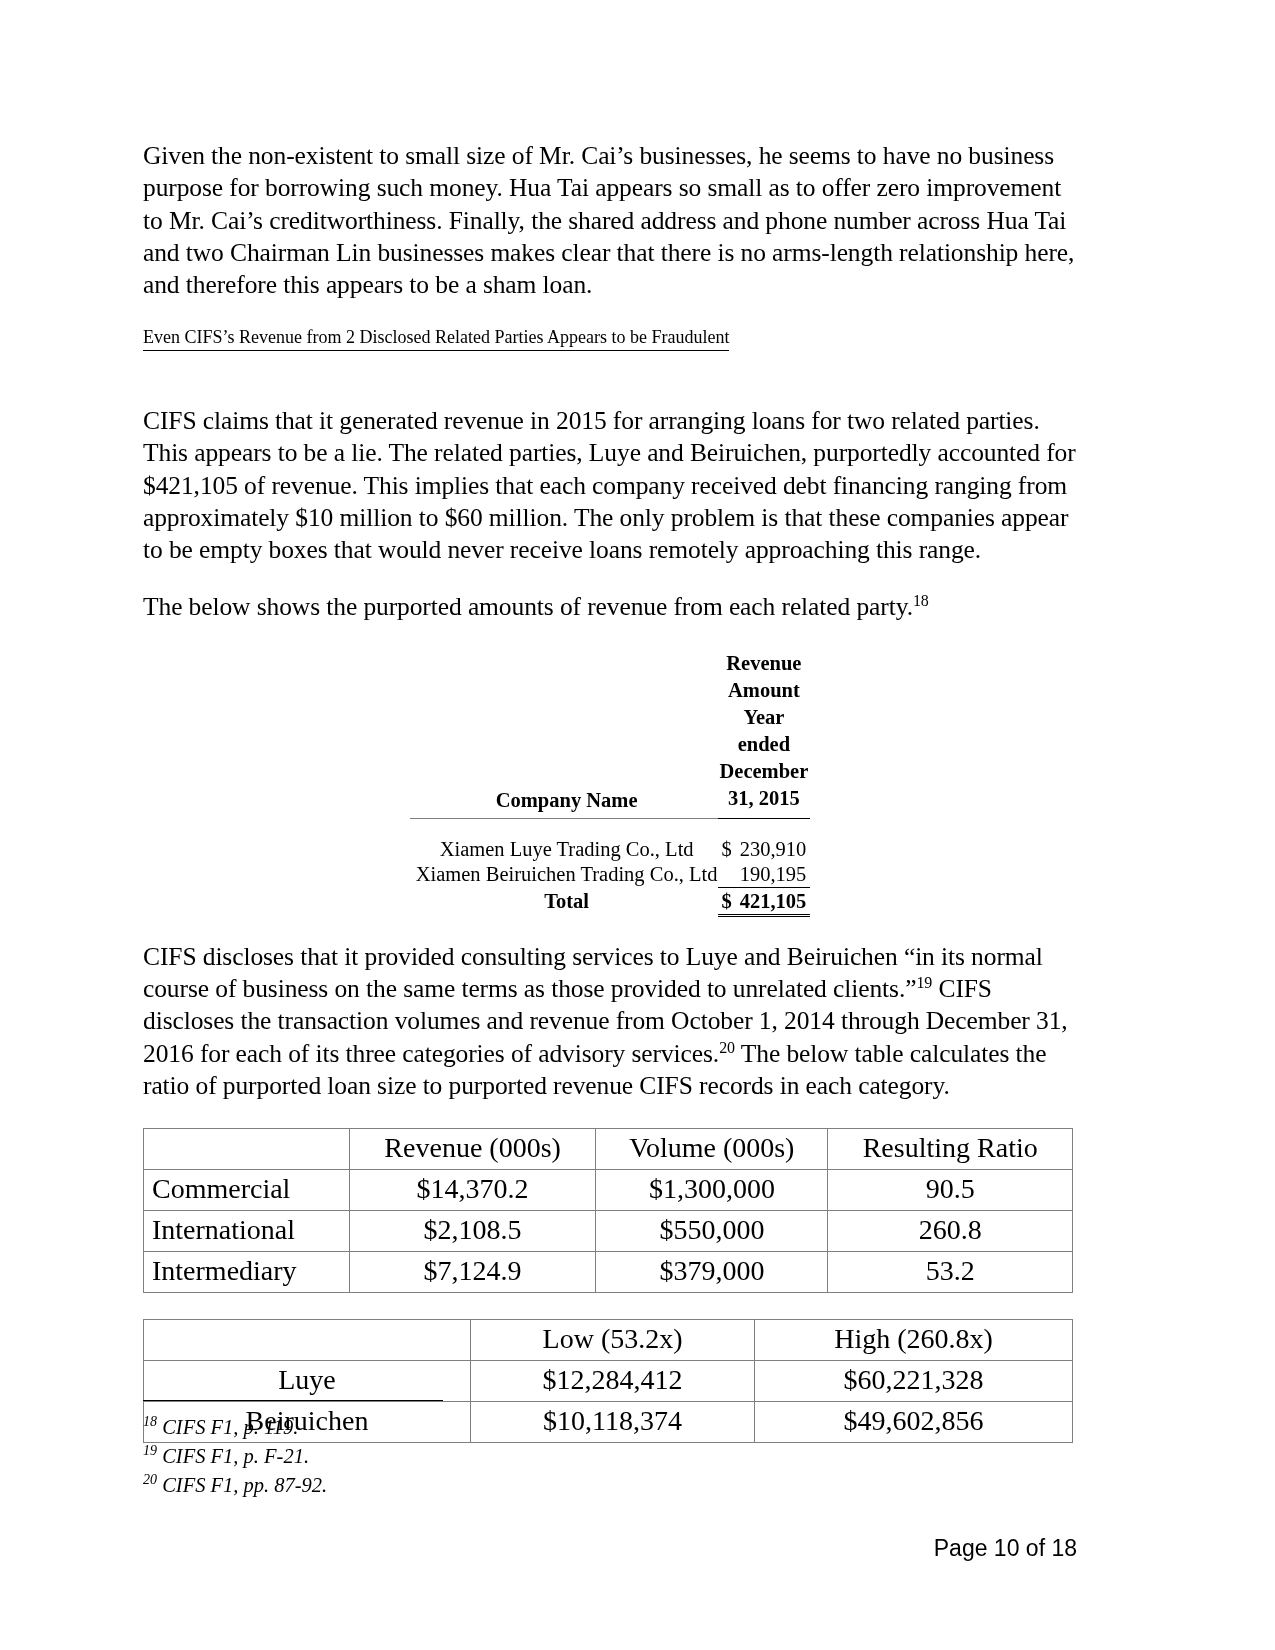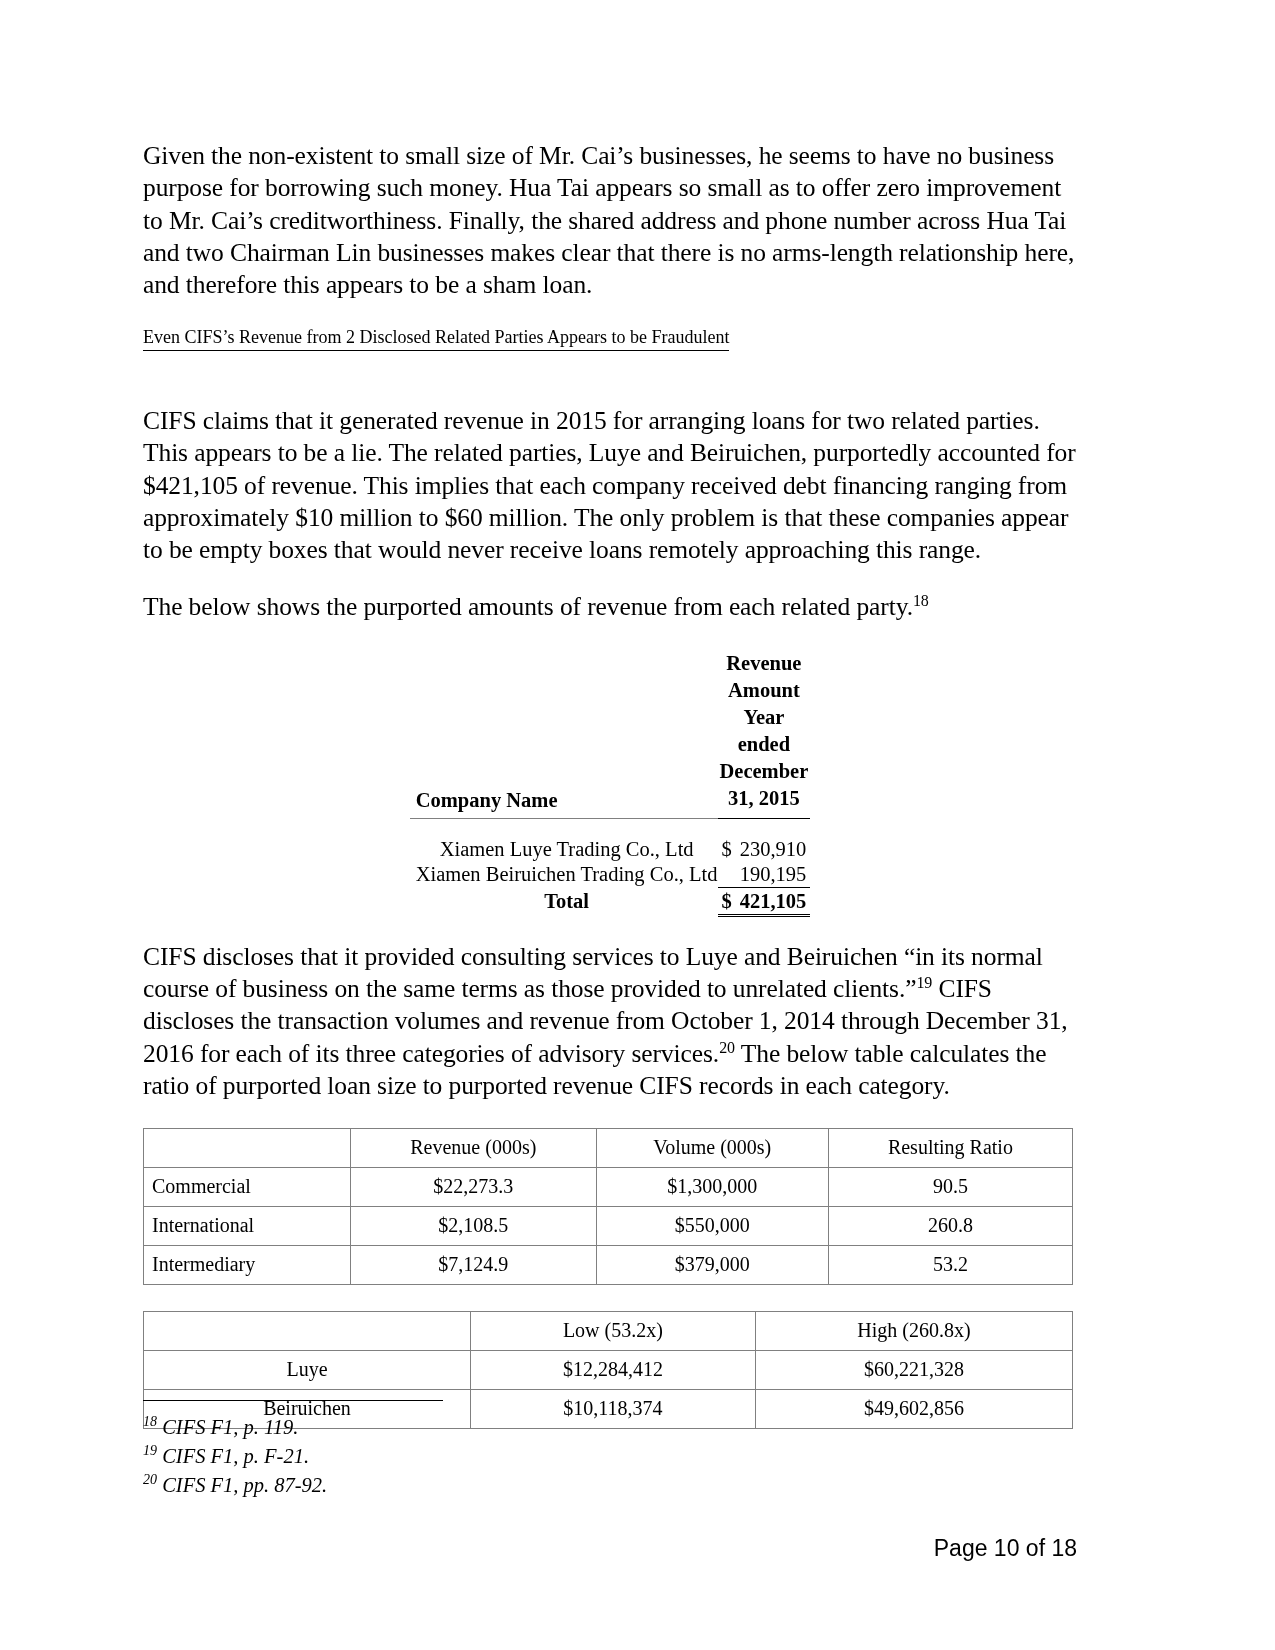--- a/index.html
+++ b/index.html
@@ -52,21 +52,21 @@
     display: flex;
     justify-content: center;
   }
   table.fin-table {
     border-collapse: collapse;
     font-family: "Liberation Serif", "DejaVu Serif", serif;
     font-size: 20.5px;
     width: 385px;
   }
   table.fin-table th.company-col {
-    text-align: left;
+    text-align: center;
     font-weight: bold;
     vertical-align: bottom;
     padding: 0 0 6px 6px;
     border-bottom: 1.3px solid #808080;
     width: 290px;
   }
   table.fin-table th.amount-col {
     text-align: center;
     font-weight: bold;
     vertical-align: bottom;
@@ -96,21 +96,21 @@
   table.fin-table tr.total-row td { font-weight: bold; padding-top: 2px; }
   table.fin-table tr.total-row td.val {
     border-bottom: 3.2px double #000;
   }
 
   
   table.grid-table {
     border-collapse: collapse;
     width: 930px;
     margin: 26px 0 26px 0;
-    font-size: 20px;
+    font-size: 28px;
     font-family: "Liberation Serif", "DejaVu Serif", serif;
   }
   table.grid-table td, table.grid-table th {
     border: 1.3px solid #808080;
     padding: 3px 8px 5px 8px;
     font-weight: normal;
     height: 30px;
   }
   table.grid-table th { text-align: center; }
   table.grid-table td.rowlabel-left { text-align: left; }
@@ -206,21 +206,21 @@
       <tr>
         <th></th>
         <th>Revenue (000s)</th>
         <th>Volume (000s)</th>
         <th>Resulting Ratio</th>
       </tr>
     </thead>
     <tbody>
       <tr>
         <td class="rowlabel-left">Commercial</td>
-        <td class="num">$22,273.3</td>
+        <td class="num">$14,370.2</td>
         <td class="num">$1,300,000</td>
         <td class="num">90.5</td>
       </tr>
       <tr>
         <td class="rowlabel-left">International</td>
         <td class="num">$2,108.5</td>
         <td class="num">$550,000</td>
         <td class="num">260.8</td>
       </tr>
       <tr>

